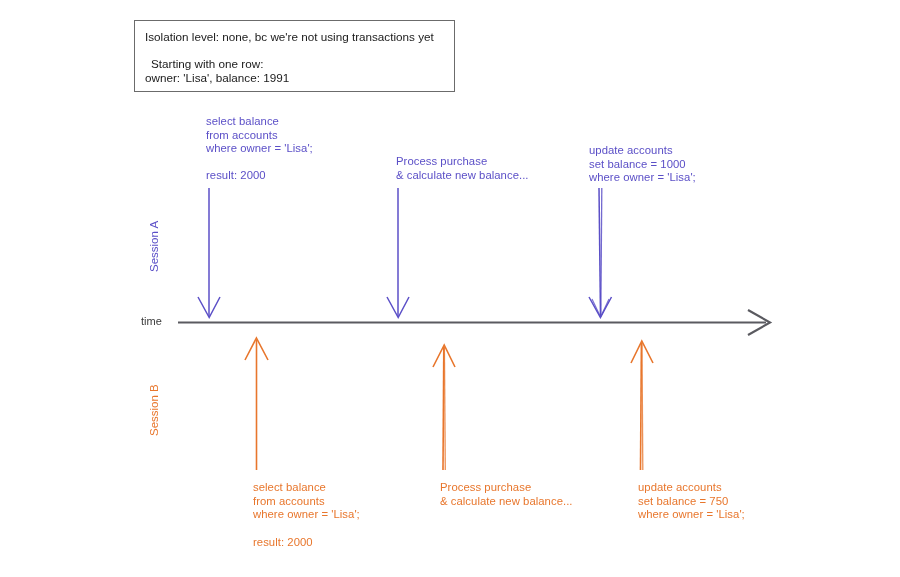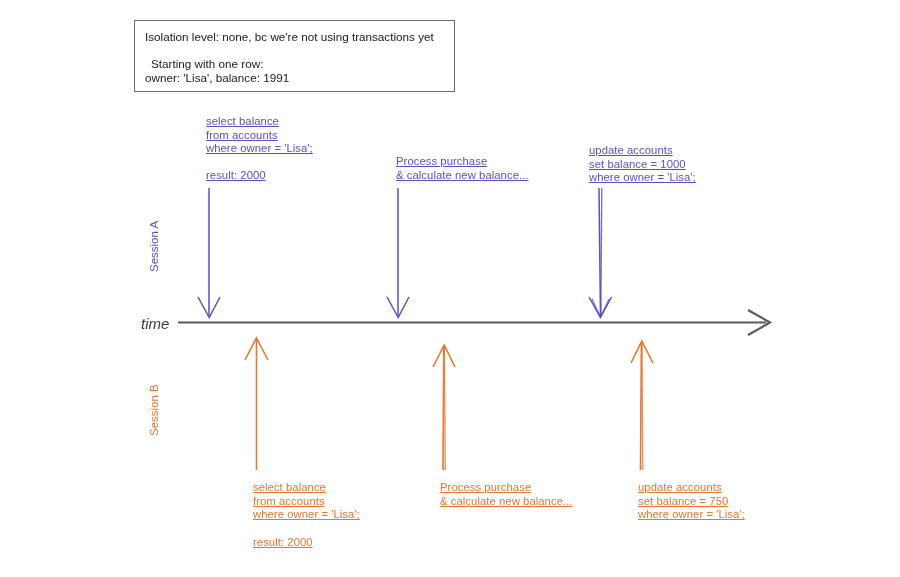--- a/index.html
+++ b/index.html
@@ -50,33 +50,31 @@
   .note-l2 { left: 0; top: 36px; margin-left: 16px; }
   .note-l3 { left: 10px; top: 50px; }
 
   
   .anno {
     position: absolute;
     white-space: pre;
     font-size: 11.3px;
     line-height: 13.6px;
     letter-spacing: 0.05px;
-    text-decoration: underline;
   }
   .anno.purple { color: #5b4fc7; }
   .anno.orange { color: #e8762c; }
 
   
   .axis-label {
     position: absolute;
-    font-size: 15px;
+    font-size: 11px;
     color: #3a3a3a;
     left: 141px;
     top: 315px;
-    font-style: italic;
   }
 
   
   .vlabel {
     position: absolute;
     font-size: 11.5px;
     white-space: nowrap;
     transform-origin: 0 0;
     transform: rotate(-90deg);
   }

